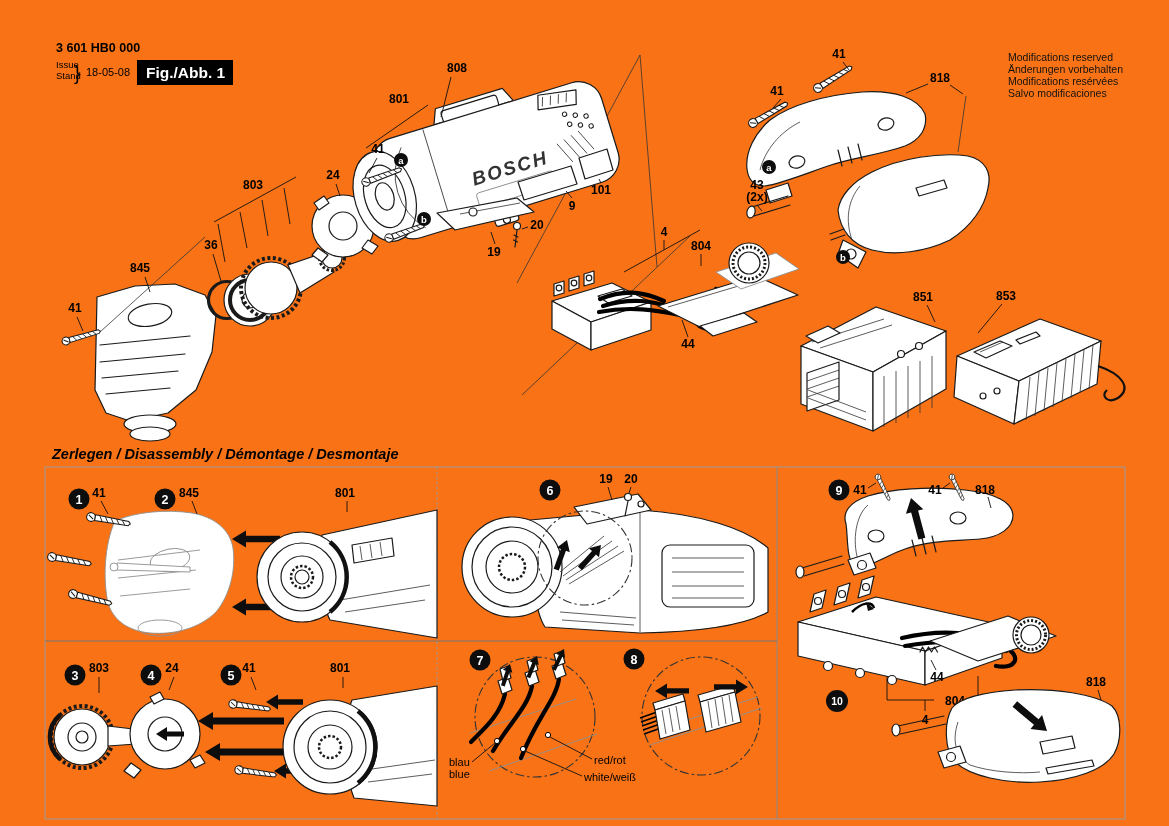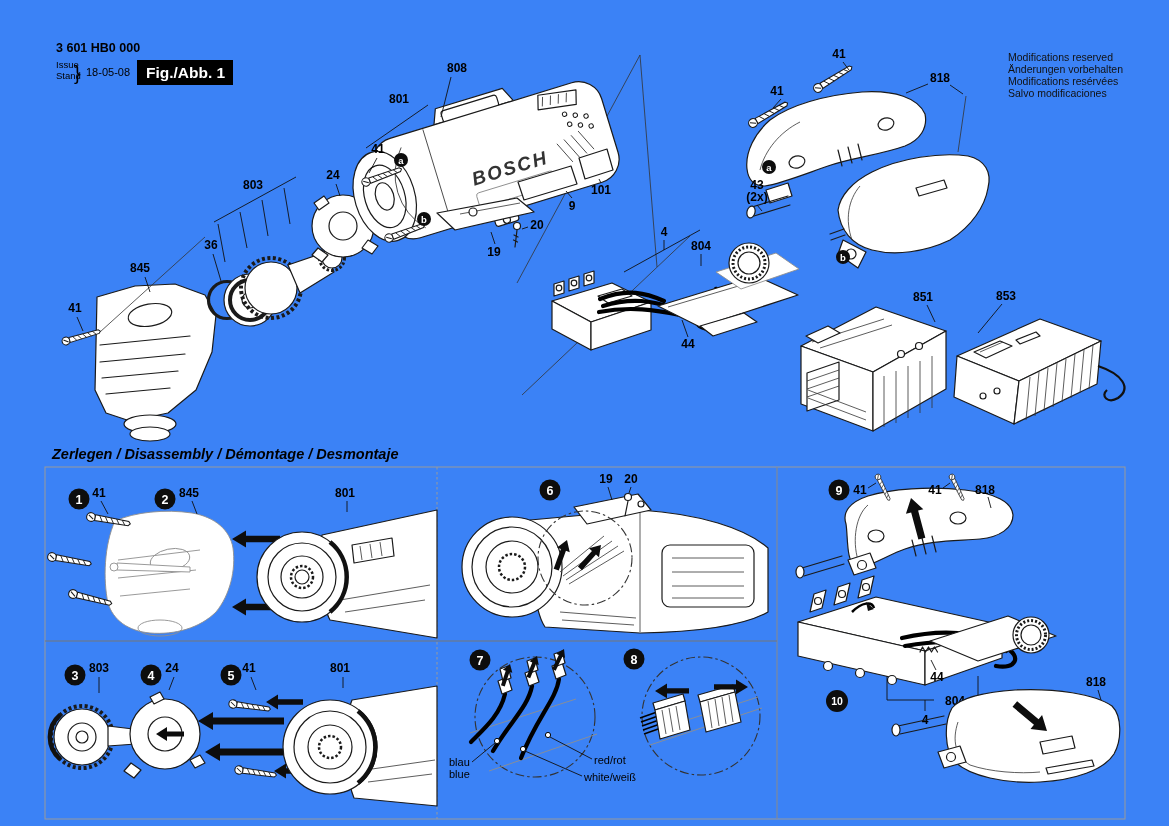--- a/index.html
+++ b/index.html
@@ -1,16 +1,16 @@
 <!DOCTYPE html>
 <html><head>
 <meta charset="utf-8">
 <style>
   html,body{margin:0;padding:0;background:#fff;}
-  #page{position:relative;width:1169px;height:826px;background:#3b82f6;overflow:hidden;text-align:right;}
+  #page{position:relative;width:1169px;height:826px;background:#f97316;overflow:hidden;text-align:right;}
   svg text{font-family:"Liberation Sans","DejaVu Sans",sans-serif;}
   .pn{font-weight:bold;font-size:12px;fill:#000;text-anchor:middle;}
   .hdr1{font-weight:bold;font-size:12.5px;fill:#000;}
   .hsm{font-size:9.5px;fill:#000;}
   .hbr{font-size:20px;fill:#000;}
   .hdate{font-size:11px;fill:#000;}
   .figtxt{font-weight:bold;font-size:15.5px;fill:#fff;}
   .mods{font-size:10.5px;fill:#111;}
   .sect{font-weight:bold;font-style:italic;font-size:14.5px;fill:#000;}
   .step{font-weight:bold;font-size:12.5px;fill:#fff;text-anchor:middle;}

